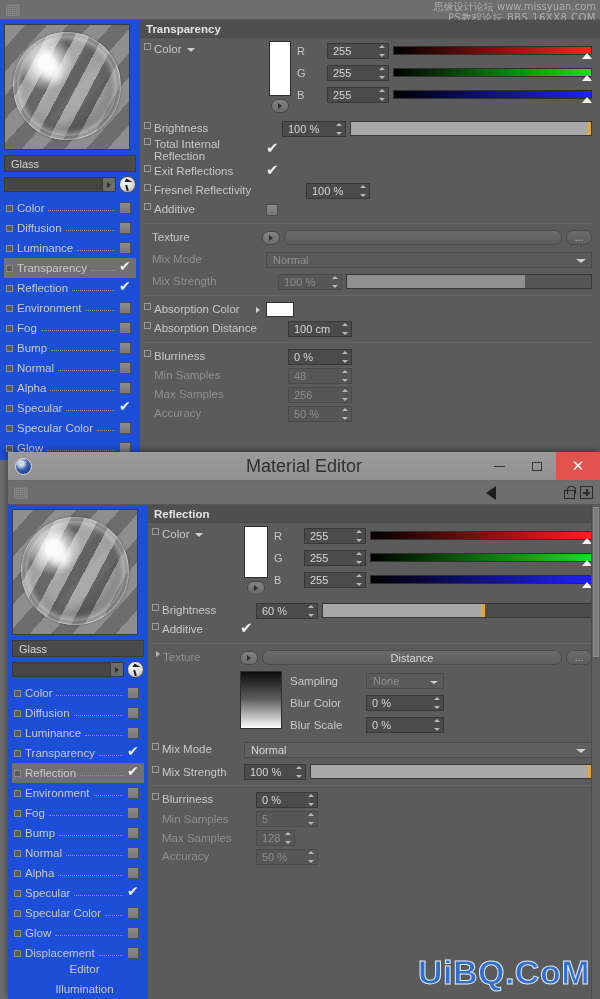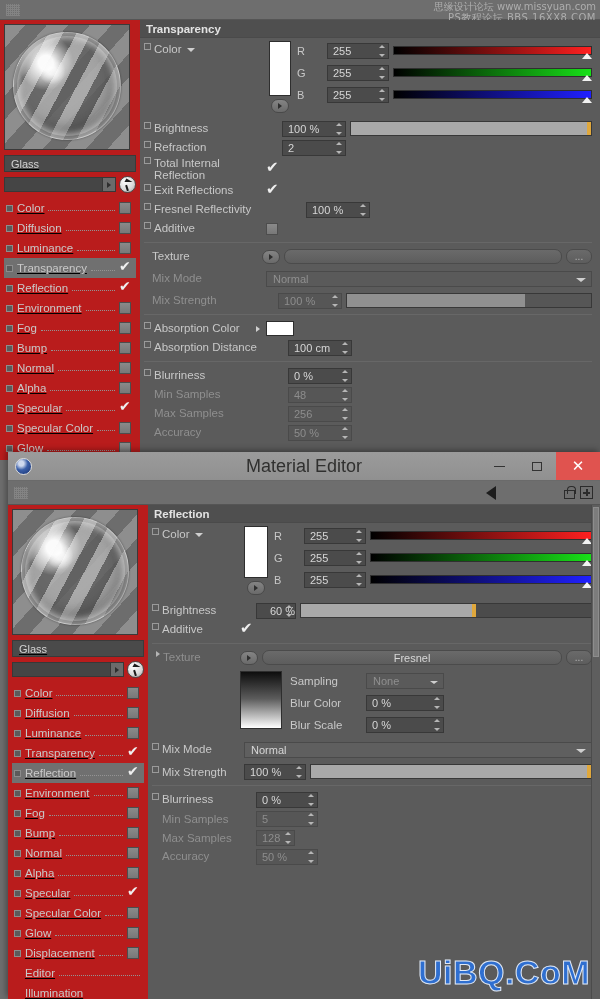--- a/index.html
+++ b/index.html
@@ -26,22 +26,22 @@
     background-image:
       repeating-linear-gradient(0deg, #8b8b8b 0 1px, transparent 1px 2px),
       repeating-linear-gradient(90deg, #8b8b8b 0 1px, transparent 1px 2px);
     opacity: .75;
   }
 
   .body { display: flex; height: calc(100% - 20px); }
 
   .left-col {
     width: 140px; flex: 0 0 140px;
-    background: #b91c1c; padding: 4px 4px 0 4px;
-    display: flex; flex-direction: column; text-decoration: underline;
+    background: #1d4ed8; padding: 4px 4px 0 4px;
+    display: flex; flex-direction: column;
   }
   .preview {
     width: 126px; height: 126px;
     border: 1px solid #3a3a3a;
     background:
       repeating-linear-gradient(-48deg,
         #8e8e8e 0 16px, #6d6d6d 16px 32px);
     position: relative; overflow: hidden; flex: 0 0 auto;
   }
   .sphere {
@@ -112,21 +112,21 @@
   .chan .cb {
     width: 12px; height: 12px; margin-right: 5px; flex: 0 0 auto;
     background: linear-gradient(#8a8a8a,#787878);
     border: 1px solid #4d4d4d; position: relative;
   }
   .chan .cb.on { background: transparent; border-color: transparent; }
   .chan .cb.on::after {
     content: "✔"; position: absolute; left: -1px; top: -5px;
     font-size: 14px; color: #efefef; font-family: "DejaVu Sans", sans-serif;
   }
-  .chan.plain { padding-left: 13px; }
+  .chan.plain { padding-left: 13px; flex-direction: column; }
 
   
   .right-col { flex: 1; background: #5b5b5b; position: relative; overflow: hidden; }
   .sect-title {
     height: 18px; line-height: 18px; background: #4f4f4f;
     color: #e3e3e3; font-size: 11.5px; font-weight: bold;
     padding-left: 6px; border-bottom: 1px solid #4a4a4a;
   }
   .pane { padding: 3px 8px 0 4px; }
   .row { display: flex; align-items: center; min-height: 19px; }
@@ -459,31 +459,20 @@
             <span class="num" style="width:64px;">100 %<span class="spin">
                   <i class="up"></i>
                   <i class="dn"></i>
                 </span></span>
             <span class="slider">
               <span class="fill" style="width:100%;"></span>
                 <span class="mark" style="right:0;"></span>
             </span>
           </div>
 
-          <div class="row">
-            <span class="rowlbl" style="width:122px;">
-              <span class="sq"></span>
-              <span>Refraction</span>
-              <span class="dotfill"></span>
-            </span>
-            <span class="num" style="width:64px;">2<span class="spin">
-                  <i class="up"></i>
-                  <i class="dn"></i>
-                </span></span>
-          </div>
 
           <div class="row">
             <span class="rowlbl" style="width:122px;">
               <span class="sq"></span>
               <span>Total Internal Reflection</span>
             </span>
             <span class="check"></span>
           </div>
 
           <div class="row">
@@ -812,21 +801,21 @@
               </div>
             </div>
           </div>
 
           <div class="row" style="margin-top:6px;">
             <span class="rowlbl" style="width:88px;">
               <span class="sq"></span>
               <span>Brightness</span>
               <span class="dotfill"></span>
             </span>
-            <span class="num" style="width:40px;text-align:right;">60 %<span class="spin">
+            <span class="num" style="width:62px;">60 %<span class="spin">
                   <i class="up"></i>
                   <i class="dn"></i>
                 </span></span>
             <span class="slider">
               <span class="fill" style="width:60%;"></span>
                 <span class="mark" style="left:59%;"></span>
             </span>
           </div>
 
           <div class="row">
@@ -842,21 +831,21 @@
 
           <div class="row">
             <span class="rowlbl dim" style="width:88px;padding-left:4px;">
               <span class="tri-r" style="border-left-color:#b5b5b5;margin-right:3px;"></span>
               <span>Texture</span>
               <span class="dotfill"></span>
             </span>
             <span class="circbtn">
                 <span class="tri-r"></span>
               </span>
-            <span class="texfield">Fresnel</span>
+            <span class="texfield">Distance</span>
             <span class="dotsbtn">...</span>
           </div>
 
           <div style="display:flex;margin-top:4px;">
             <div style="width:88px;flex:0 0 auto;"></div>
             <div class="texprev"></div>
             <div style="flex:1;margin-left:8px;display:flex;flex-direction:column;gap:3px;">
               <div class="row">
                 <span style="width:72px;font-size:11.5px;color:#c8c8c8;">Sampling</span>
                 <span class="combo dim" style="flex:0 0 auto;width:78px;margin-left:4px;">None<span class="cv" style="border-top-width:3px;border-left-width:4px;border-right-width:4px;top:7px;"></span></span>

